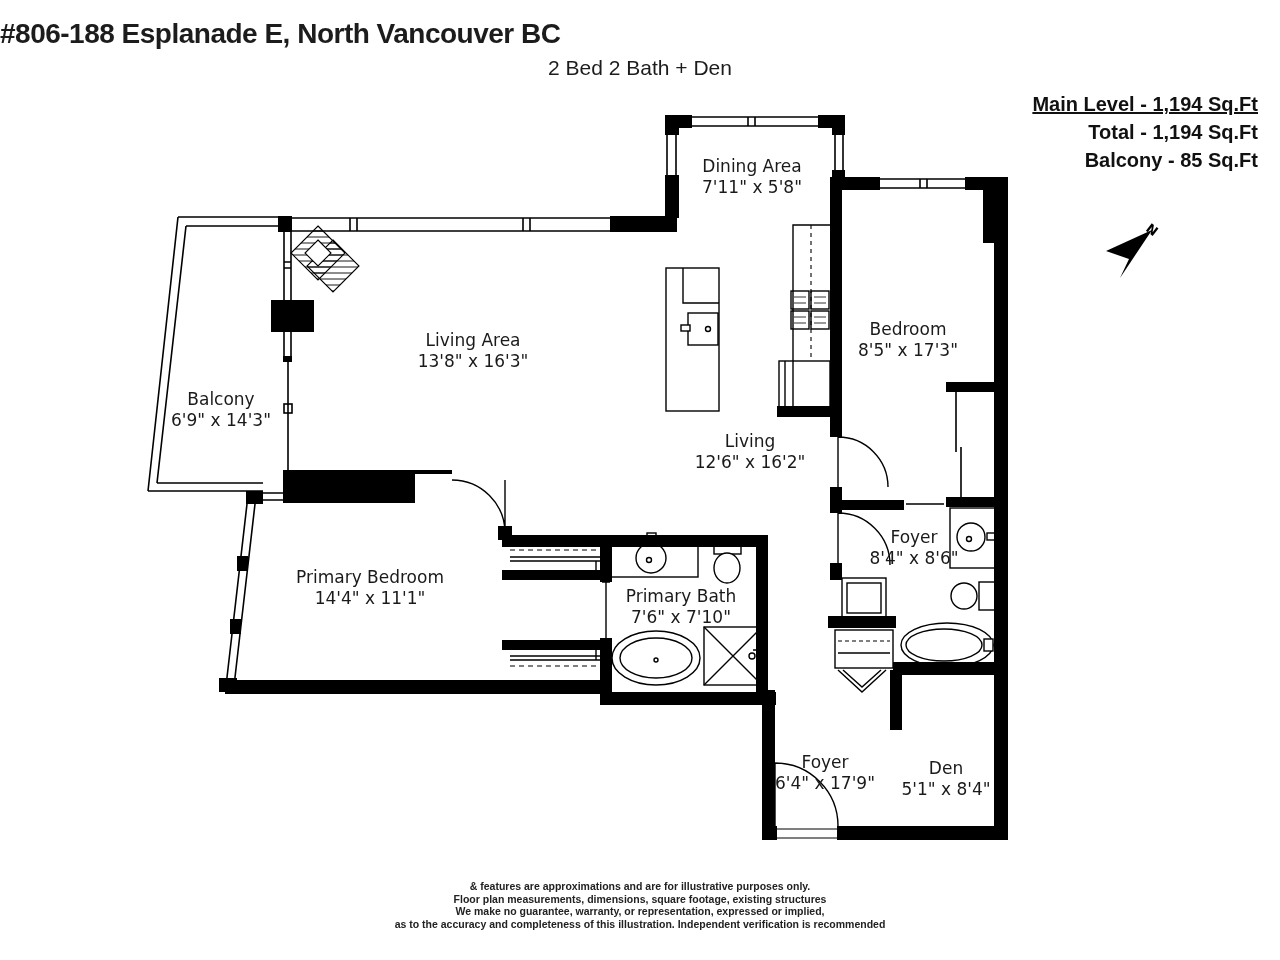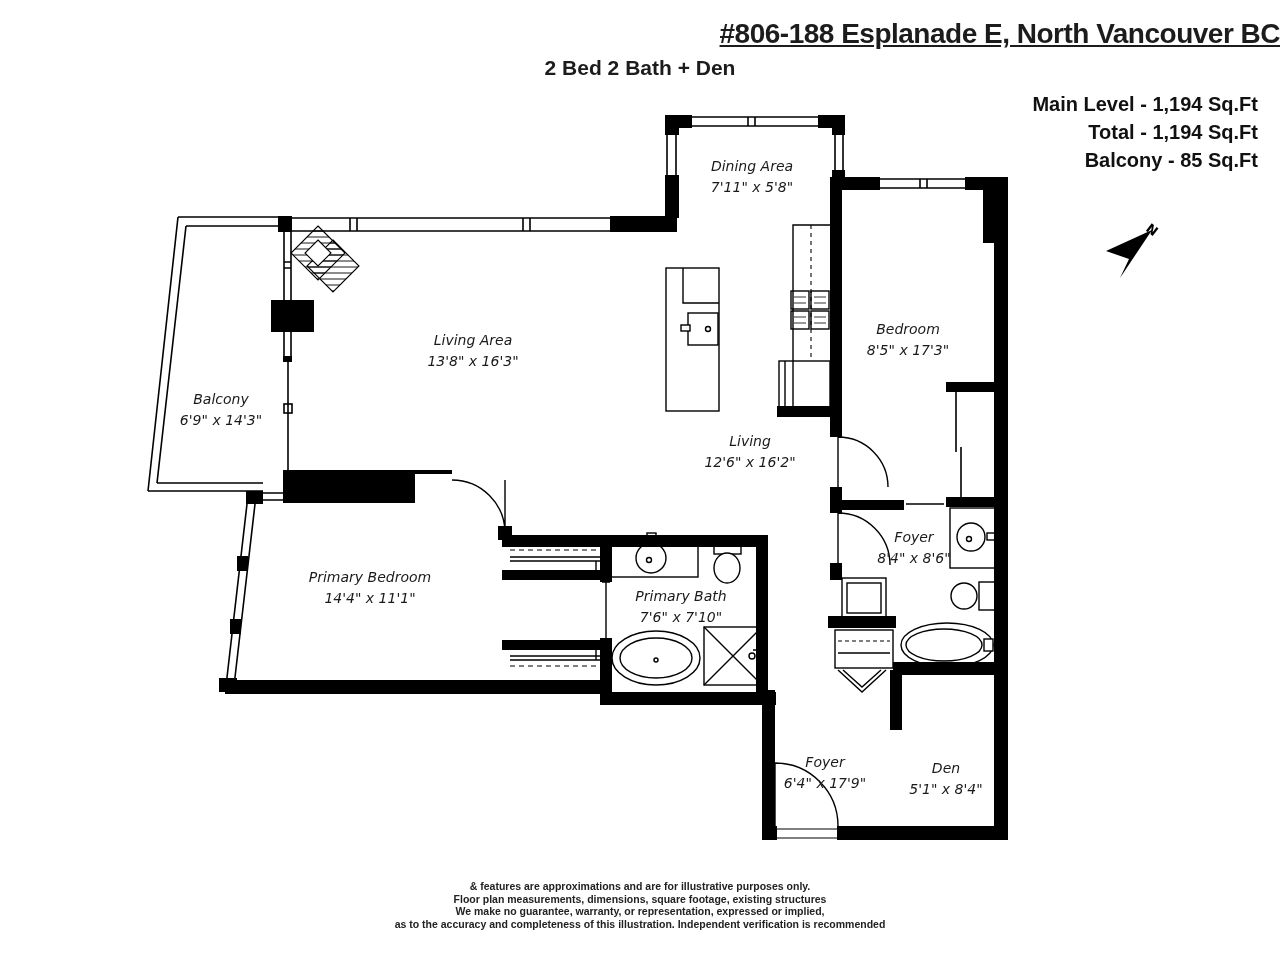--- a/index.html
+++ b/index.html
@@ -1,28 +1,28 @@
 <!DOCTYPE html>
 <html><head>
 <meta charset="utf-8">
 <style>
   html,body{margin:0;padding:0;background:#fff;}
   .page{position:relative;width:1280px;height:960px;background:#fff;overflow:hidden;
         font-family:"Liberation Sans",sans-serif;color:#1a1a1a;}
-  .title{position:absolute;top:18px;left:0;right:0;text-align:right;
-         font-weight:bold;font-size:28px;letter-spacing:-0.5px;color:#1c1c1c;text-decoration:underline;}
+  .title{position:absolute;top:18px;left:0;right:0;text-align:left;
+         font-weight:bold;font-size:28px;letter-spacing:-0.5px;color:#1c1c1c;}
   .subtitle{position:absolute;top:56px;left:0;right:0;text-align:center;
-            font-weight:700;font-size:21px;color:#1c1c1c;}
+            font-weight:400;font-size:21px;color:#1c1c1c;}
   .stats{position:absolute;top:90px;right:22px;text-align:right;
          font-weight:bold;font-size:20px;line-height:28px;color:#111;}
-  .stats .u{}
+  .stats .u{text-decoration:underline;}
   .plan-svg{position:absolute;left:0;top:0;}
   .room-label{position:absolute;transform:translate(-50%,-50%);text-align:center;
-              font-family:"DejaVu Sans",sans-serif;font-size:14px;line-height:21px;
-              color:#1a1a1a;white-space:nowrap;font-style:italic;}
+              font-family:"DejaVu Sans",sans-serif;font-size:17px;line-height:21px;
+              color:#1a1a1a;white-space:nowrap;}
   .room-label span{display:block;}
   .disclaimer{position:absolute;top:880px;left:0;right:0;text-align:center;
               font-weight:bold;font-size:10.5px;line-height:12.5px;color:#222;}
 </style>
 </head>
 <body>
 
 <div class="page">
 
   <div class="title">#806-188 Esplanade E, North Vancouver BC</div>

